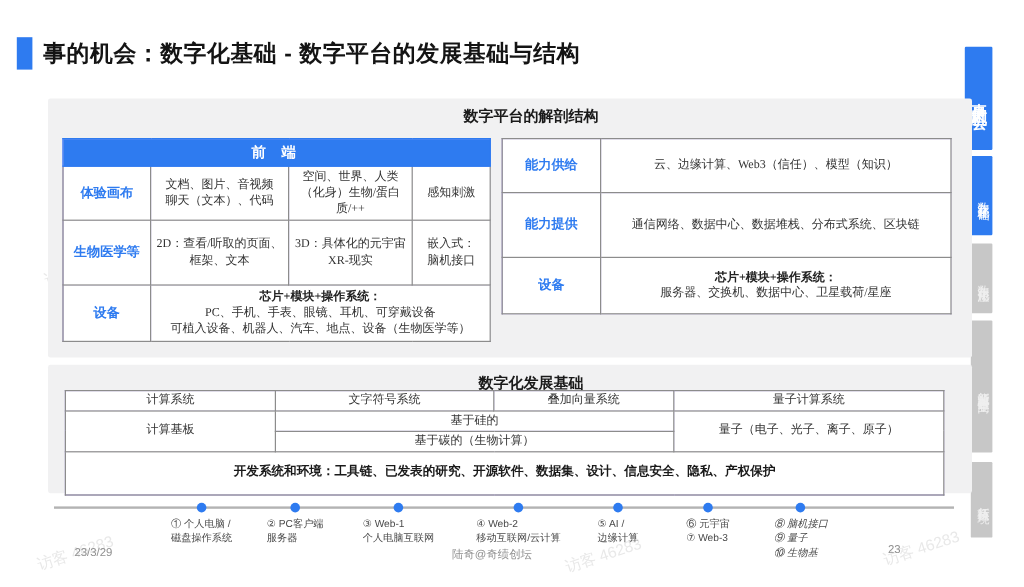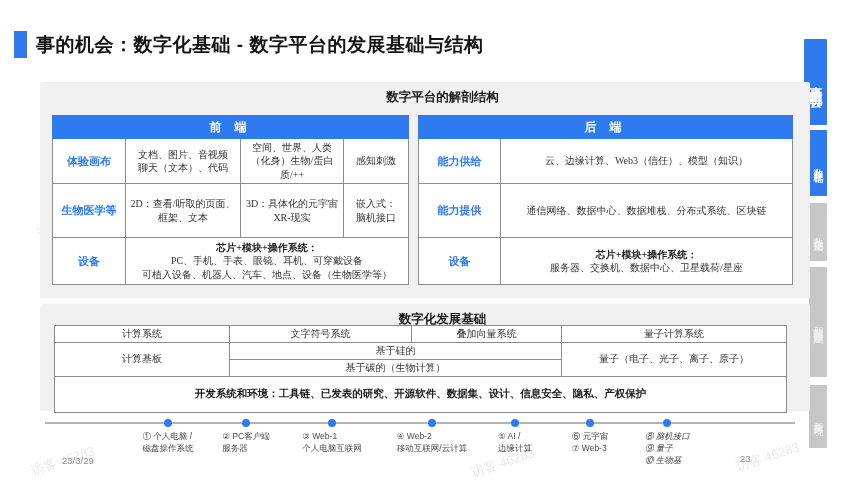--- a/index.html
+++ b/index.html
@@ -120,23 +120,20 @@
       </tr>
     </tbody>
       </table>
 
     <table class="tbl" style="left:378px;top:33px;width:374px">
       <colgroup>
           <col style="width:82px">
           <col style="width:292px">
         </colgroup>
       <tbody>
-          <tr>
-            <th class="hdr" colspan="2">后 端</th>
-          </tr>
       <tr style="height:45px">
         <td class="lbl">能力供给</td>
         <td>云、边缘计算、Web3（信任）、模型（知识）</td>
       </tr>
       <tr style="height:54px">
         <td class="lbl">能力提供</td>
         <td>通信网络、数据中心、数据堆栈、分布式系统、区块链</td>
       </tr>
       <tr style="height:47px">
         <td class="lbl">设备</td>
@@ -213,15 +210,16 @@
     <span>⑥ 元宇宙</span><br>
     <span>⑦ Web-3</span>
   </div>
   <div class="tl-label leftalign" style="left:645px">
     <span>⑧ 脑机接口</span><br>
     <span>⑨ 量子</span><br>
     <span>⑩ 生物基</span>
   </div>
 
   <span class="foot" style="left:62px;top:455px">23/3/29</span>
+  <span class="foot" style="left:330px;top:456px;width:160px;text-align:center;display:inline-block">陆奇@奇绩创坛</span>
   <span class="foot" style="left:740px;top:453px">23</span>
 
 </div>
 
 </body></html>

